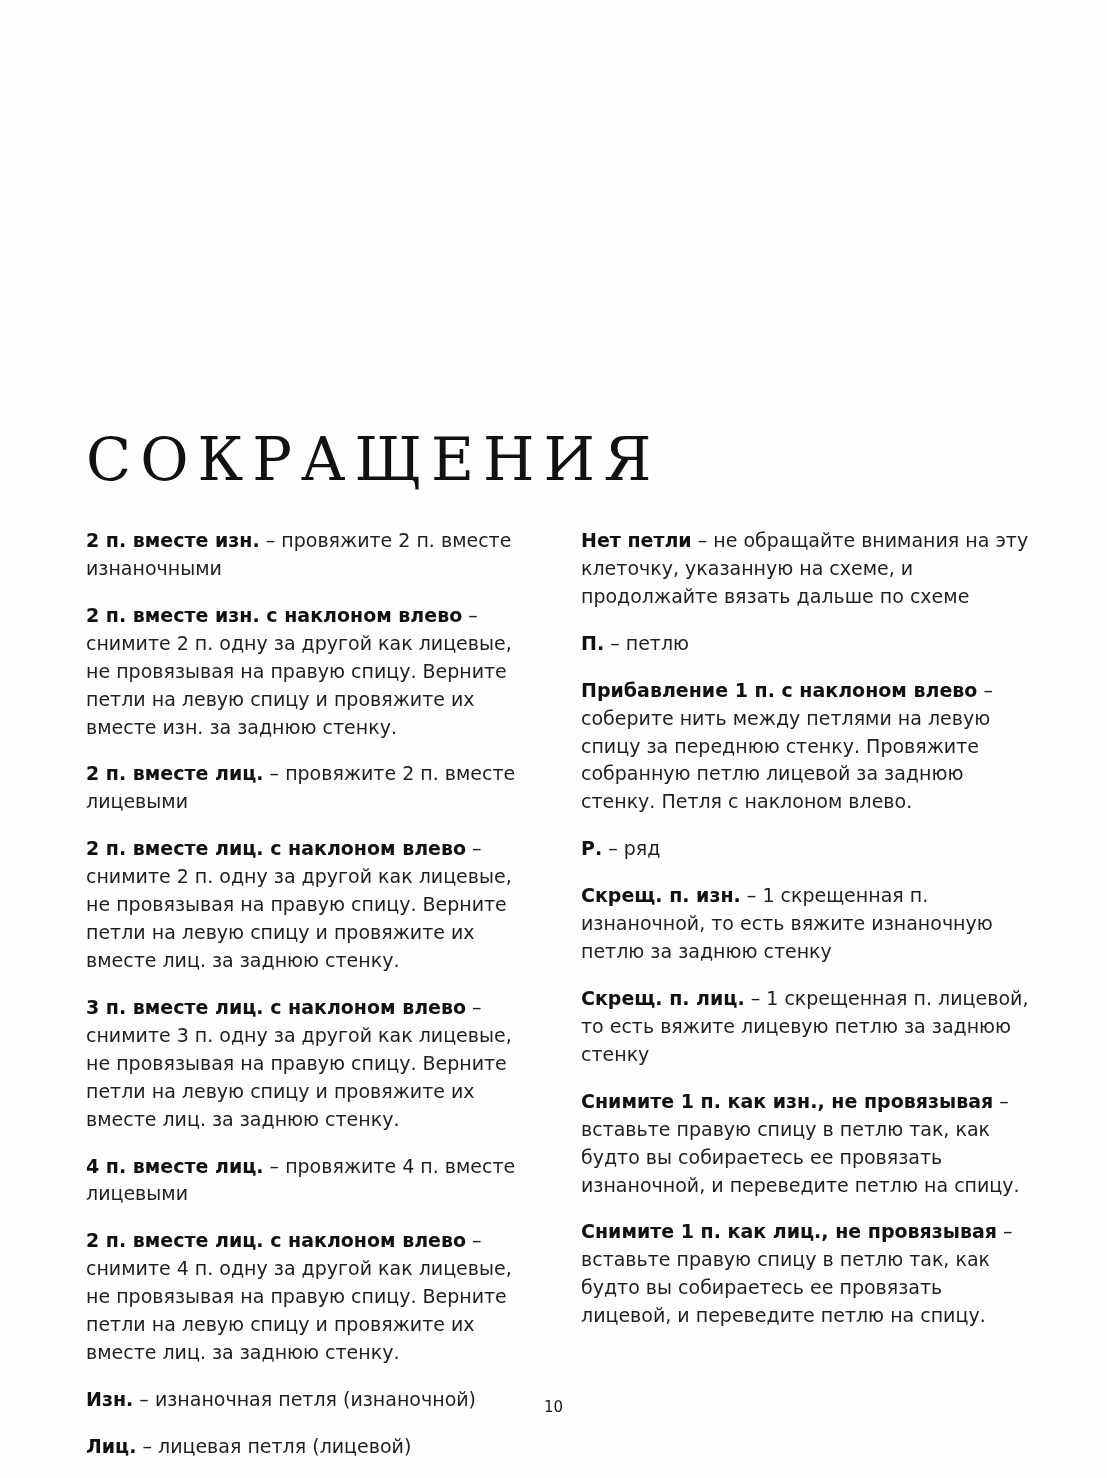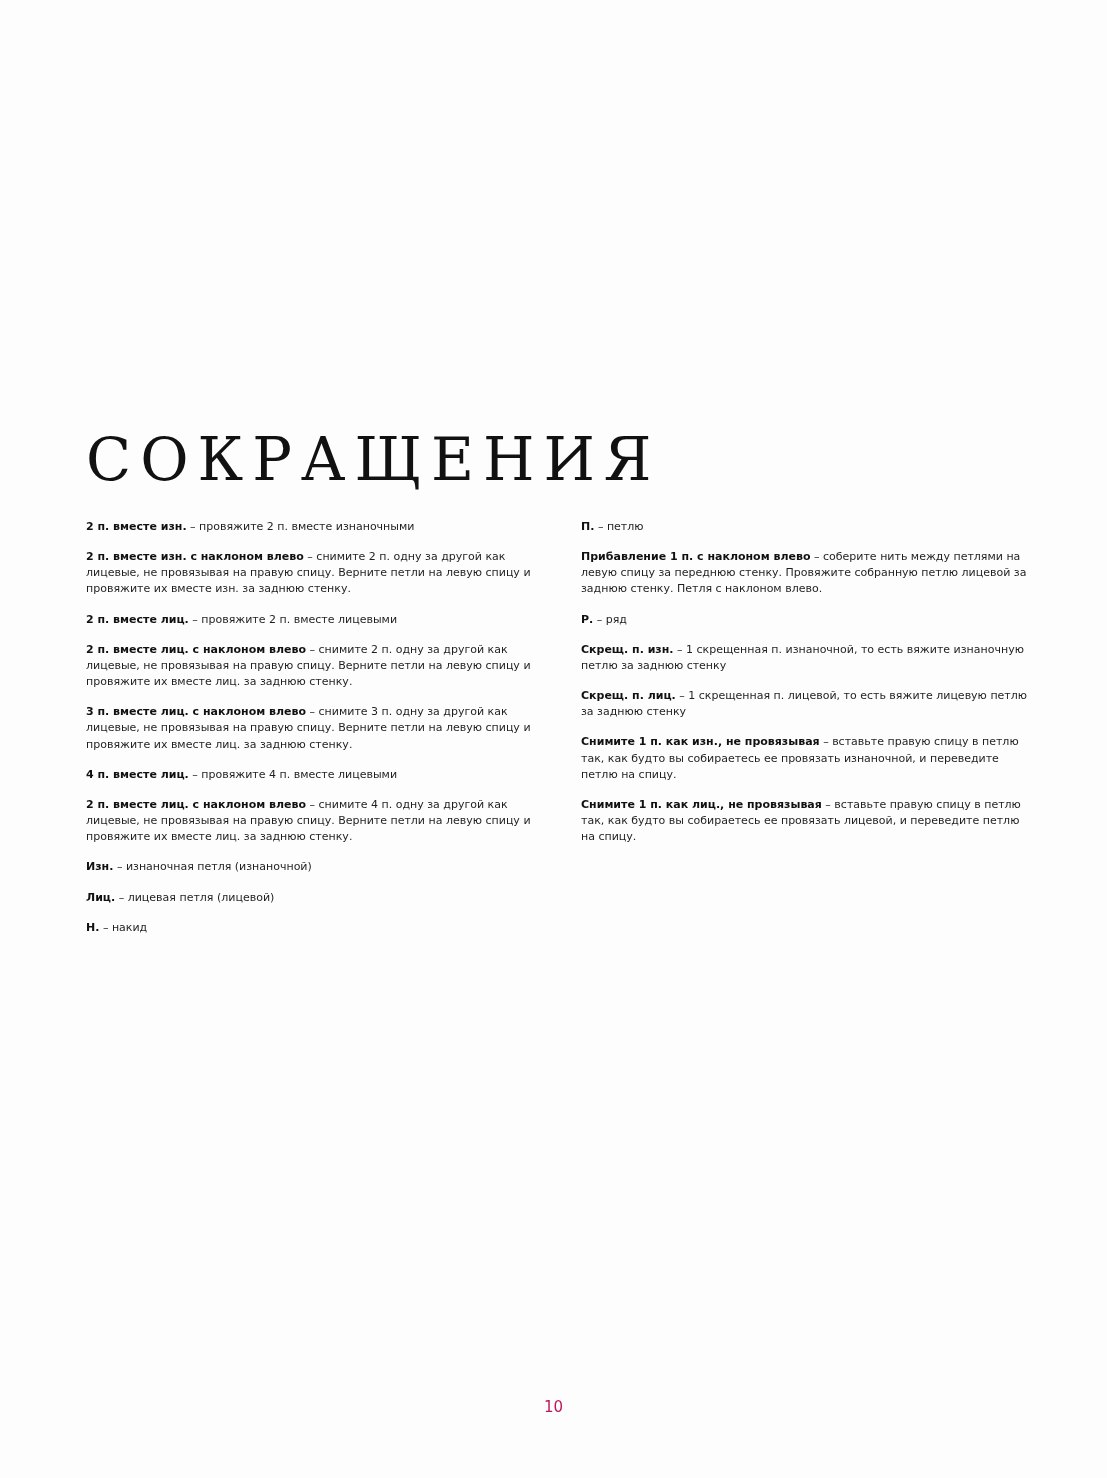--- a/index.html
+++ b/index.html
@@ -39,21 +39,21 @@
     top: 508px;
     width: 944px;
     display: flex;
     gap: 46px;
   }
   .col {
     width: 449px;
   }
   .entry {
     margin-bottom: 14px;
-    font-size: 11px;
+    font-size: 19px;
     line-height: 1.47;
     color: #1f1f1f;
     text-align: left;
   }
   .entry .term {
     font-weight: bold;
     color: #111111;
   }
   .entry .dash {
     font-weight: normal;
@@ -61,21 +61,21 @@
   .entry .def {
     font-weight: normal;
   }
   .page-number {
     position: absolute;
     left: 0;
     top: 1398px;
     width: 1107px;
     text-align: center;
     font-size: 15px;
-    color: #be185d;
+    color: #0f172a;
     font-family: "DejaVu Sans", sans-serif;
   }
 </style>
 </head>
 <body>
 
 <div class="page">
 
   <h1 class="page-title">СОКРАЩЕНИЯ</h1>
 
@@ -121,20 +121,23 @@
       </p>
 
       <p class="entry">
         <span class="term">Н.</span><span class="dash"> – </span><span class="def">накид</span>
       </p>
 
     </div>
 
     <div class="col">
 
+      <p class="entry">
+        <span class="term">Нет петли</span><span class="dash"> – </span><span class="def">не обращайте внимания на эту клеточку, указанную на схеме, и продолжайте вязать дальше по схеме</span>
+      </p>
 
       <p class="entry">
         <span class="term">П.</span><span class="dash"> – </span><span class="def">петлю</span>
       </p>
 
       <p class="entry">
         <span class="term">Прибавление 1 п. с наклоном влево</span><span class="dash"> – </span><span class="def">соберите нить между петлями на левую спицу за переднюю стенку. Провяжите собранную петлю лицевой за заднюю стенку. Петля с наклоном влево.</span>
       </p>
 
 

